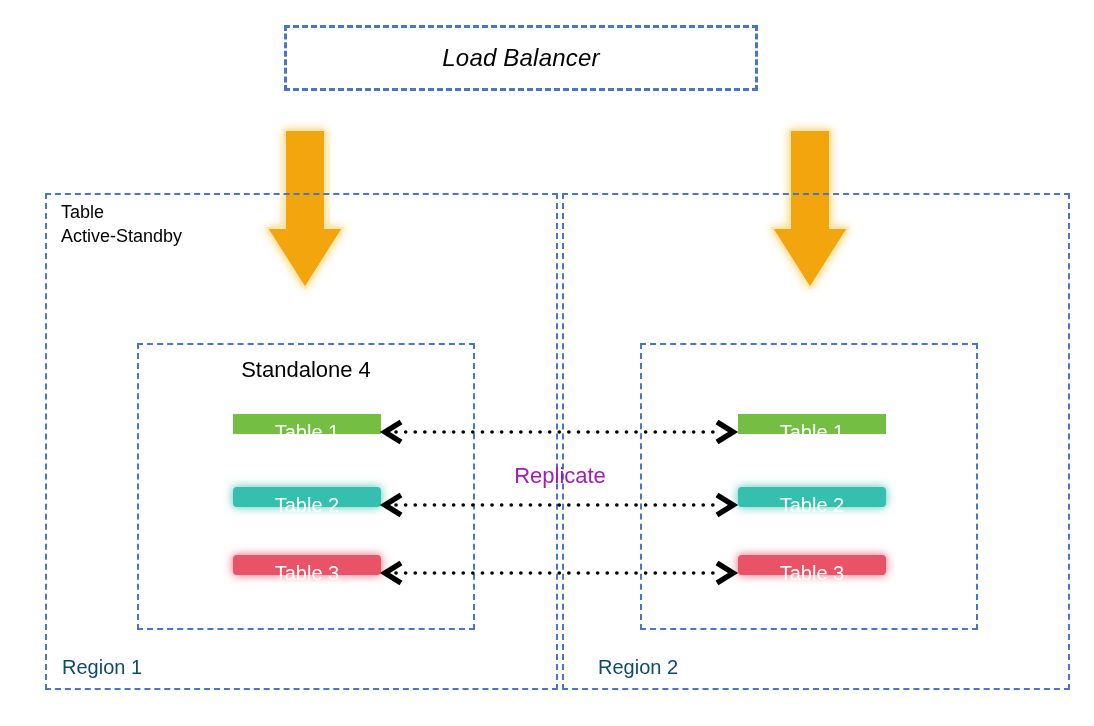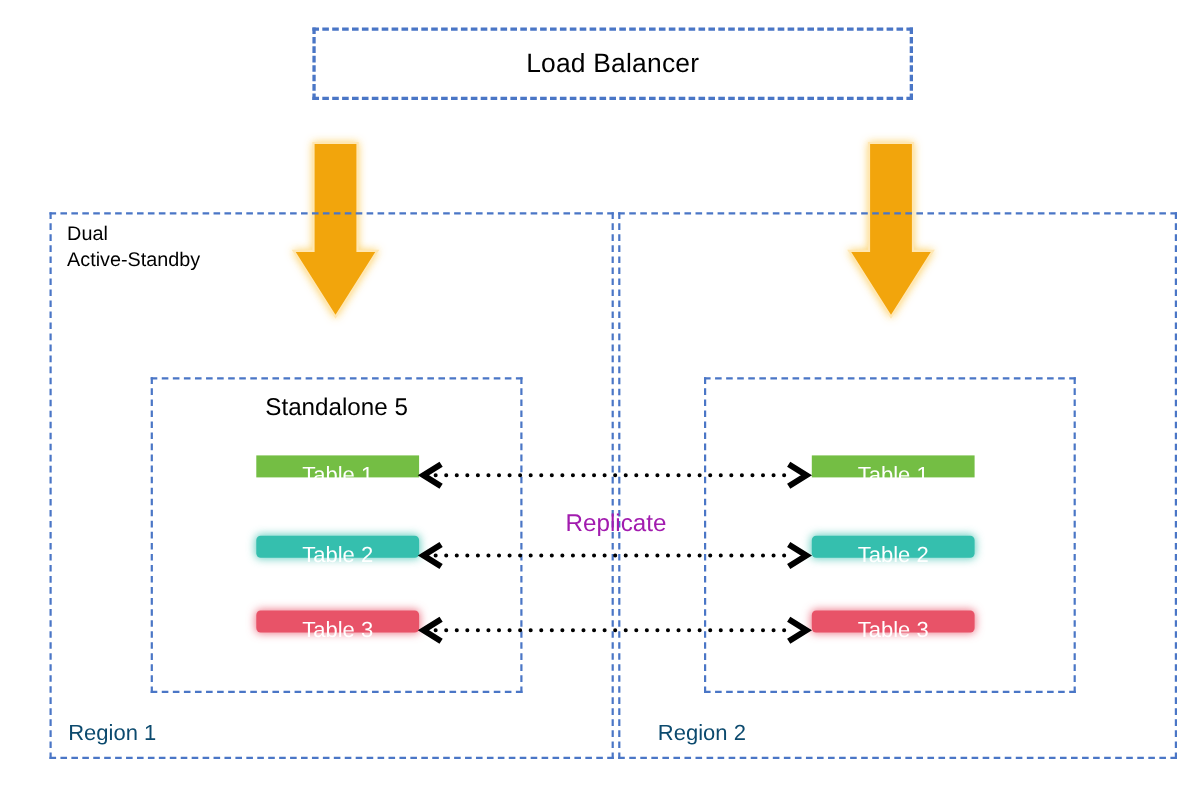--- a/index.html
+++ b/index.html
@@ -16,22 +16,22 @@
 
   
   .dashed {
     position: absolute;
     border: 3px dashed #4a76c6;
     background: transparent;
   }
 
   .lb-box {
     left: 284px; top: 25px;
-    width: 546px; height: 66px;
-    display: flex; align-items: center; justify-content: center;
+    width: 474px; height: 66px;
+    display: flex; align-items: center; justify-content: center; font-style: italic;
   }
   .lb-label { font-size: 24px; letter-spacing: 0.2px; color: #000; }
 
   .region {
     border-width: 2px;
   }
   #region-1 { left: 45px;  top: 193px; width: 513px; height: 497px; }
   #region-2 { left: 562px; top: 193px; width: 508px; height: 497px; }
 
   .mode-label {
@@ -109,26 +109,26 @@
 
   <svg class="gold-arrow" id="gold-arrow-left" viewBox="0 0 90 165">
     <polygon points="25,2 65,2 65,100 83,100 45,160 7,100 25,100" fill="#F2A50C" stroke="#FFE7B3" stroke-width="2"></polygon>
   </svg>
   <svg class="gold-arrow" id="gold-arrow-right" viewBox="0 0 90 165">
     <polygon points="25,2 65,2 65,100 83,100 45,160 7,100 25,100" fill="#F2A50C" stroke="#FFE7B3" stroke-width="2"></polygon>
   </svg>
 
   <div class="dashed region" id="region-1">
     <div class="mode-label">
-      <span>Dual</span>
+      <span>Table</span>
       <span>Active-Standby</span>
     </div>
 
     <div class="standalone" id="standalone-1">
-      <div class="standalone-title">Standalone 5</div>
+      <div class="standalone-title">Standalone 4</div>
       <div class="tbl t1 row-0">Table 1</div>
       <div class="tbl t2 row-1">Table 2</div>
       <div class="tbl t3 row-2">Table 3</div>
     </div>
 
     <div class="region-name">Region 1</div>
   </div>
 
   <div class="dashed region" id="region-2">
     <div class="standalone" id="standalone-2">

